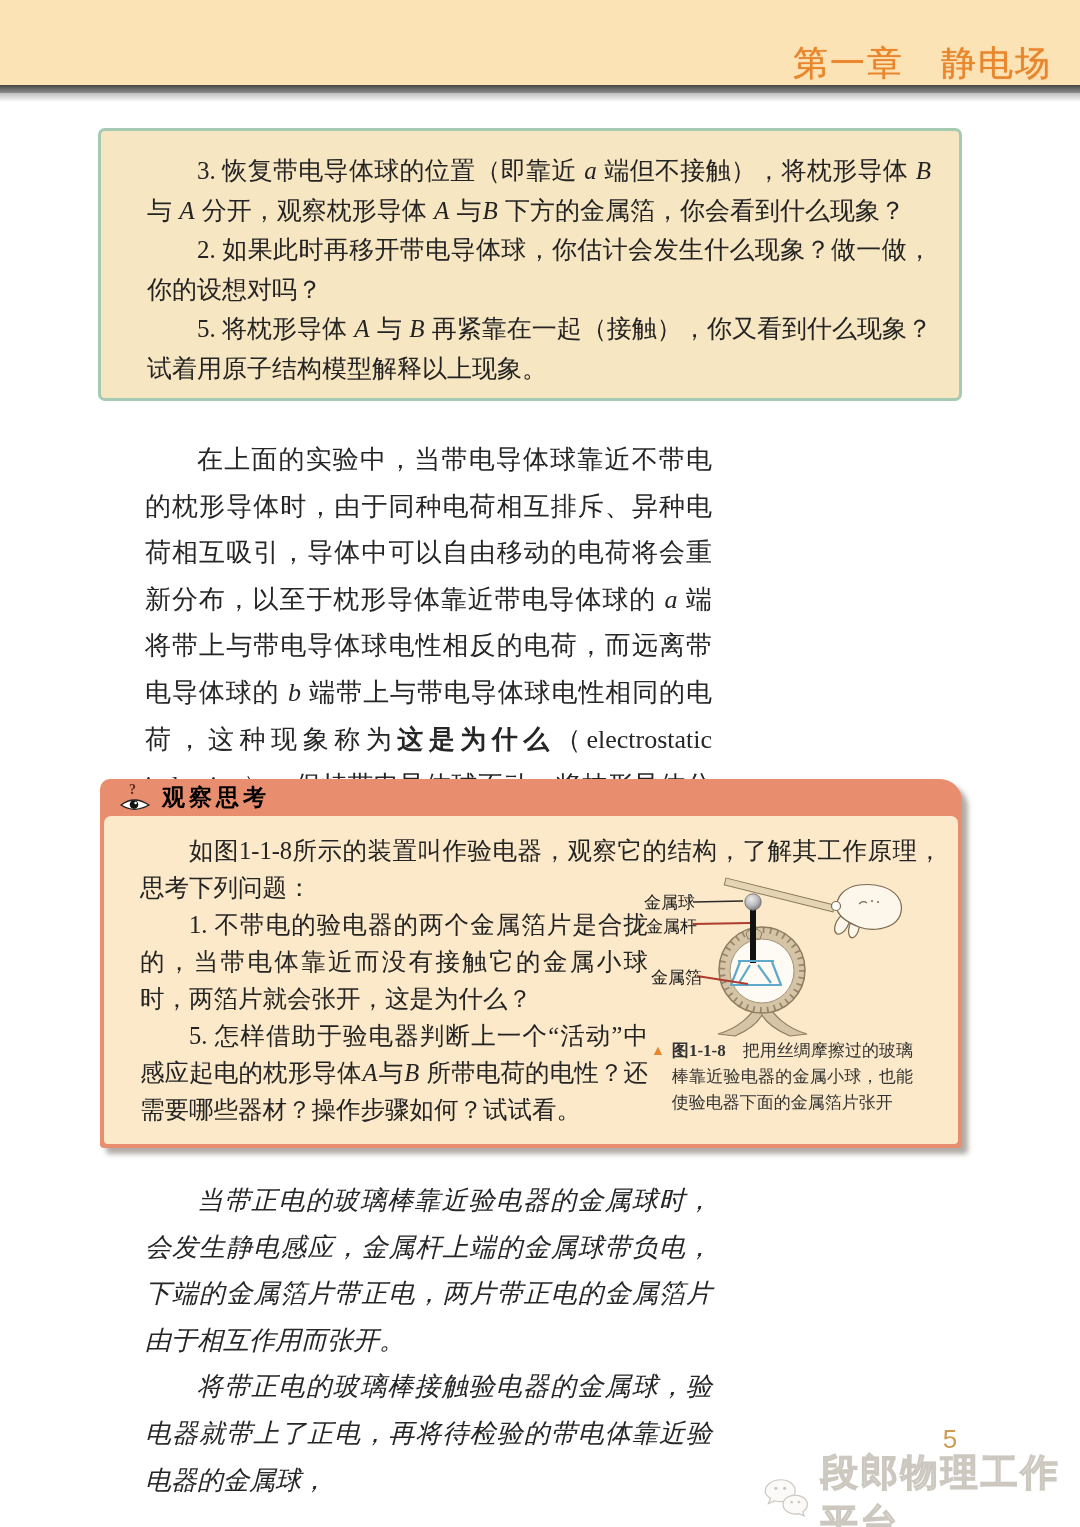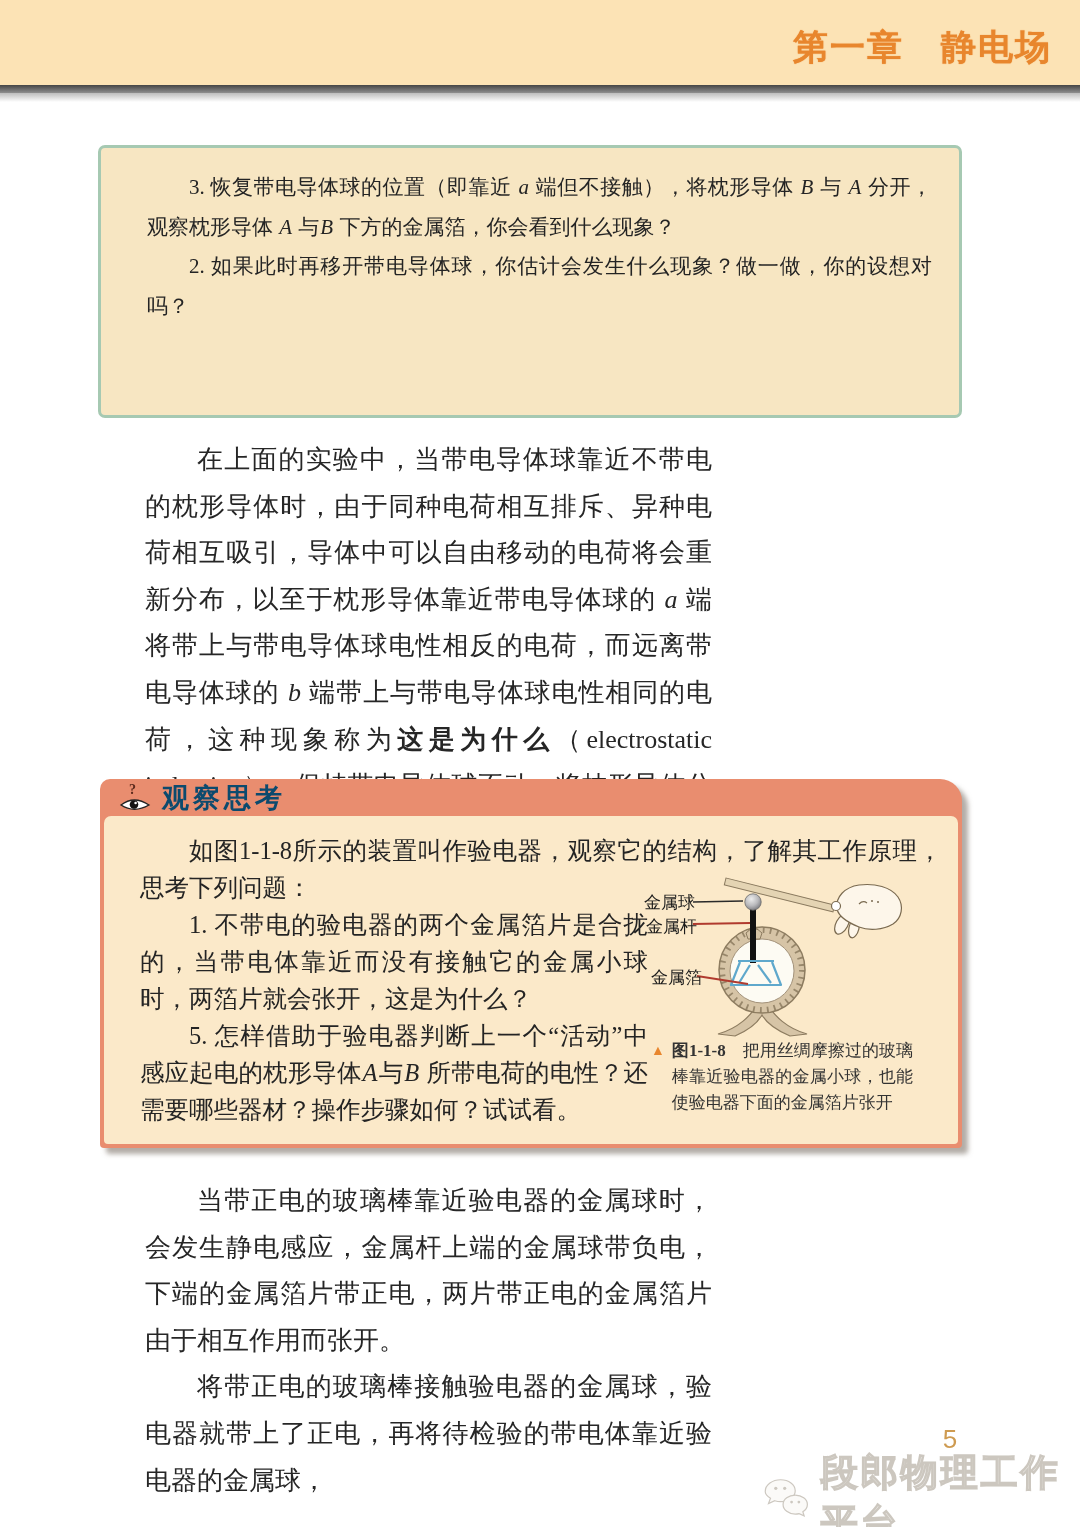--- a/index.html
+++ b/index.html
@@ -5,58 +5,58 @@
   html,body{margin:0;padding:0;background:#ffffff;}
   .page{
     position:relative; width:1080px; height:1527px; background:#ffffff;
     overflow:hidden;
     font-family:"Liberation Serif","DejaVu Serif",serif;
     color:#2b2b2b;
   }
   
   .top-band{position:absolute;left:0;top:0;width:1080px;height:85px;background:#FCE3B5;}
   .chapter-title{
-    position:absolute;right:28px;top:24px;
+    position:absolute;right:28px;top:40px;
     font-family:"Liberation Sans","DejaVu Sans",sans-serif;
-    font-weight:700;font-size:35px;letter-spacing:2px;color:#E8862D;
+    font-weight:400;font-size:35px;letter-spacing:2px;color:#E8862D;
     text-shadow:0 0 1px #e8862d;
   }
   .band-shadow{position:absolute;left:0;top:85px;width:1080px;height:8px;
     background:linear-gradient(#454545,#8f8f8f);}
   .band-shadow-fade{position:absolute;left:0;top:93px;width:1080px;height:9px;
     background:linear-gradient(#bdbdbd,#ffffff);}
   
   .activity-box{
-    position:absolute;left:98px;top:145px;width:864px;height:273px;
+    position:absolute;left:98px;top:128px;width:864px;height:273px;
     box-sizing:border-box;background:#F7E6C2;border:3px solid #A6C9B2;border-radius:7px;
     padding:20px 27px 0 46px;
-    font-size:21px;line-height:39.5px;text-align:justify;color:#242424;
+    font-size:25px;line-height:39.5px;text-align:justify;color:#242424;
   }
   .activity-box p{margin:0;text-indent:2em;}
   
   .body-block{position:absolute;left:145px;width:567px;font-size:26px;line-height:46.6px;
     text-align:justify;color:#262626;}
   .body-block-1{top:437px;}
-  .body-block-2{top:1178px;}
+  .body-block-2{top:1178px;font-style:italic;}
   .body-block p{margin:0;text-indent:2em;}
   b{font-weight:bold;}
   i{font-style:italic;font-family:"Liberation Serif",serif;padding:0 1px;}
   
   .observe-box{
     position:absolute;left:100px;top:779px;width:862px;height:369px;
     background:#E98D6F;border-radius:10px 22px 4px 4px;
     box-shadow:6px 6px 5px rgba(115,104,92,.55);
   }
   .observe-header{
     position:absolute;left:0;top:0;width:100%;height:37px;
     display:flex;align-items:center;padding-left:18px;box-sizing:border-box;
   }
   .observe-title{
     font-family:"Liberation Sans","DejaVu Sans",sans-serif;
-    color:#0c4a6e;font-weight:bold;font-size:27px;letter-spacing:4px;margin-left:10px;
+    color:#000000;font-weight:bold;font-size:23px;letter-spacing:4px;margin-left:10px;
   }
   .observe-inner{
     position:absolute;left:4px;right:4px;top:37px;bottom:4px;
     background:#FBE9C9;border-radius:7px 7px 4px 4px;
     padding:16px 16px 0 36px;box-sizing:border-box;
     font-size:24.5px;line-height:37px;text-align:justify;color:#242424;
   }
   .observe-inner p{margin:0;text-indent:2em;}
   .observe-questions{width:508px;}
   
@@ -82,20 +82,21 @@
 <div class="page">
 
   <div class="top-band"></div>
   <div class="chapter-title">第一章　静电场</div>
   <div class="band-shadow"></div>
   <div class="band-shadow-fade"></div>
 
   <div class="activity-box">
     <p><span>3. 恢复带电导体球的位置（即靠近 </span><i>a</i><span> 端但不接触），将枕形导体 </span><i>B</i><span> 与 </span><i>A</i><span> 分开，观察枕形导体 </span><i>A</i><span> 与</span><i>B</i><span> 下方的金属箔，你会看到什么现象？</span></p>
     <p><span>2. 如果此时再移开带电导体球，你估计会发生什么现象？做一做，你的设想对吗？</span></p>
+    <p><span>5. 将枕形导体 </span><i>A</i><span> 与 </span><i>B</i><span> 再紧靠在一起（接触），你又看到什么现象？试着用原子结构模型解释以上现象。</span></p>
   </div>
 
   <div class="body-block body-block-1">
     <p><span>在上面的实验中，当带电导体球靠近不带电的枕形导体时，由于同种电荷相互排斥、异种电荷相互吸引，导体中可以自由移动的电荷将会重新分布，以至于枕形导体靠近带电导体球的 </span><i>a</i><span> 端将带上与带电导体球电性相反的电荷，而远离带电导体球的 </span><i>b</i><span> 端带上与带电导体球电性相同的电荷，这种现象称为</span><b>这是为什么</b><span>（electrostatic induction）。保持带电导体球不动，将枕形导体分开后，导体 </span><i>A</i><span> 与导体 </span><i>B</i><span> 就会带上等量的异种电荷。</span></p>
   </div>
 
   <div class="observe-box">
     <div class="observe-header">
       <svg width="34" height="34" viewBox="0 0 34 34">
         <text x="11" y="13" font-size="14" font-weight="bold" fill="#5c2a1d">?</text>

